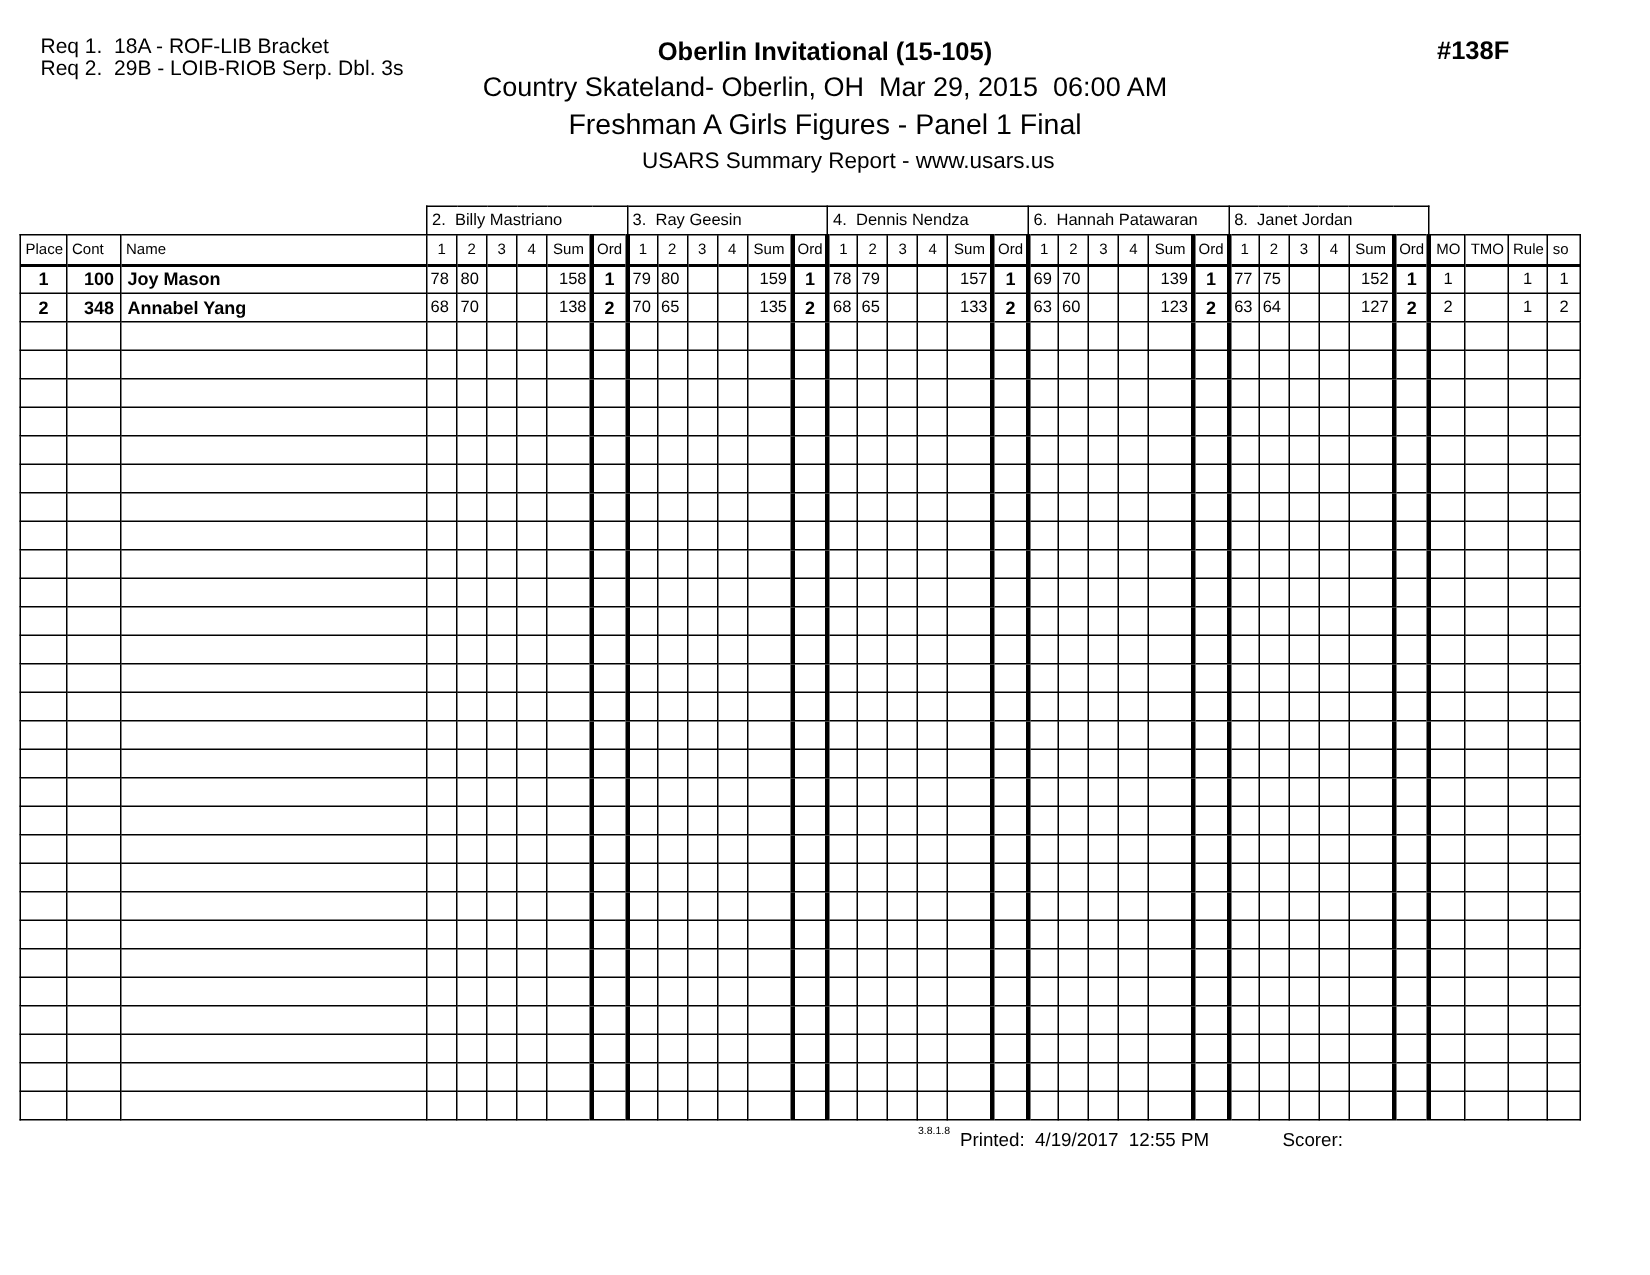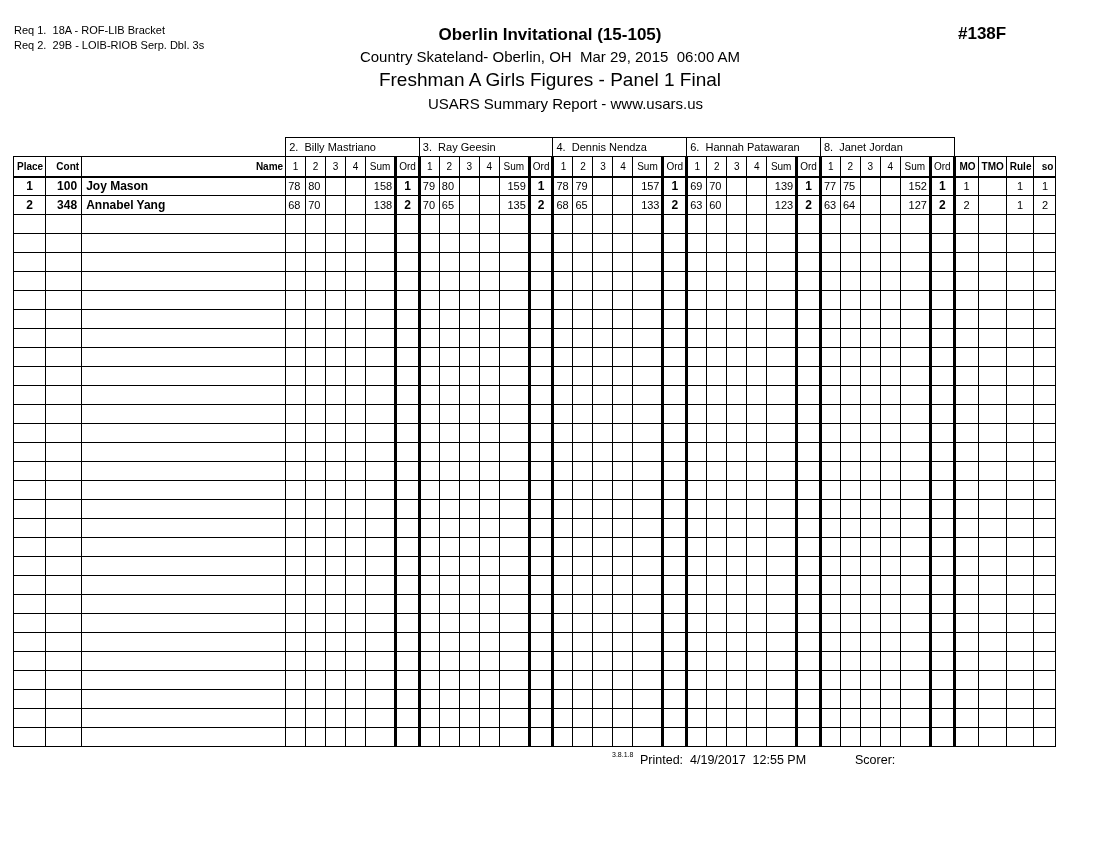--- a/index.html
+++ b/index.html
@@ -1,38 +1,38 @@
 <!DOCTYPE html>
 <html><head>
 <meta charset="utf-8">
 <style>
   * { margin:0; padding:0; box-sizing:border-box; }
   html, body { background:#fff; }
   .page {
     position:relative; width:1100px; height:850px; background:#fff;
     font-family:"Liberation Sans", sans-serif; color:#000; overflow:hidden;
   }
-  .req-block { position:absolute; left:14px; top:23px; font-size:11px; line-height:15px; }
+  .req-block { position:absolute; left:27px; top:23px; font-size:14px; line-height:15px; }
   .req-line { white-space:pre; }
   .event-number { position:absolute; left:958px; top:24px; font-size:17px; font-weight:bold; }
   .title-block { position:absolute; left:0; top:25px; width:1100px; text-align:center; }
   .title { font-size:17px; font-weight:bold; }
-  .location { font-size:15px; margin-top:3px; white-space:pre; }
+  .location { font-size:18px; margin-top:3px; white-space:pre; }
   .event-title { font-size:19px; font-weight:normal; margin-top:4px; }
   .report-line { font-size:15px; margin-top:4px;padding-left:31px; }
 
   table.results { position:absolute; left:13px; top:137px; border-collapse:collapse; table-layout:fixed; }
   .results td {
     border:1px solid #000; height:19px; font-size:11px; padding:0 2px;
     overflow:hidden; white-space:nowrap;
   }
   .results td.spacer { border:none; }
   .results td.judge-box { white-space:pre; text-align:left; padding-left:3px; }
   .results tr.subhdr-row td { border-bottom:2px solid #000; font-size:10px; height:20px; }
-  .results td.hdr-left { text-align:right; padding-left:3px;font-weight:bold; }
+  .results td.hdr-left { text-align:left; padding-left:3px; }
   .results td.hdr-center { text-align:center; }
   .results td.thick { border-left:3px solid #000; border-right:3px solid #000; }
   .results td.c-place { text-align:center; font-weight:bold; font-size:12px; }
   .results td.c-cont  { text-align:right;  font-weight:bold; font-size:12px; padding-right:4px; }
   .results td.c-name  { text-align:left;   font-weight:bold; font-size:12px; padding-left:4px; }
   .results td.c-score { text-align:left; }
   .results td.c-sum   { text-align:right; }
   .results td.c-ord   { text-align:center; font-weight:bold; font-size:12px; }
   .results td.c-val   { text-align:center; }
 

